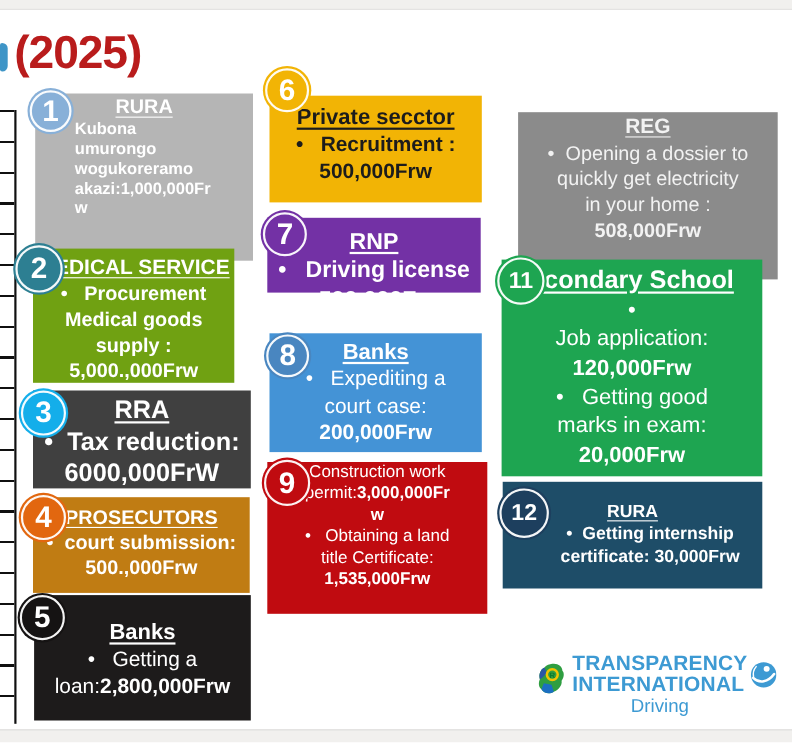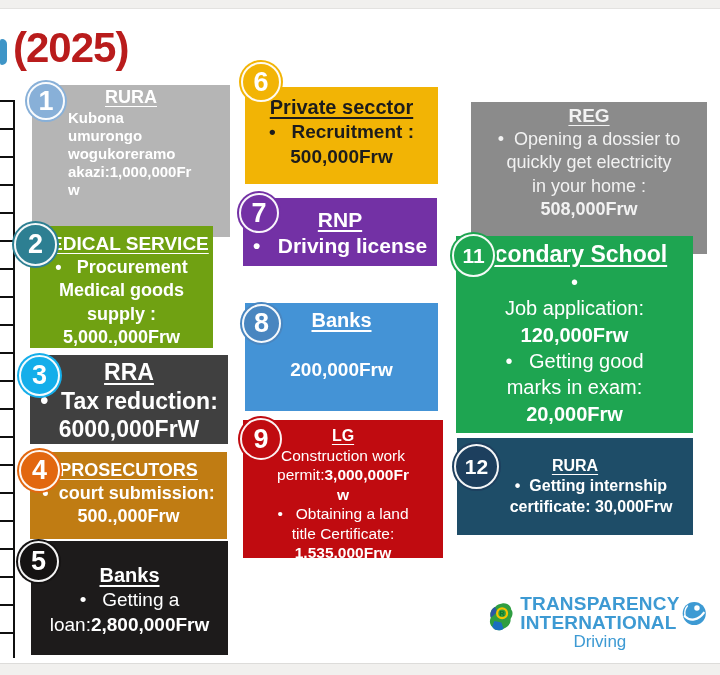--- a/index.html
+++ b/index.html
@@ -170,29 +170,29 @@
     <div class="card-title">RNP</div>
     <div class="card-body"><span class="seg-b">•&nbsp;&nbsp;&nbsp;Driving license
 : 500,000Frw</span></div>
   </div>
   <div class="circle ring pos-n7" style="background: rgb(115, 49, 165);">
     <span class="num">7</span>
   </div>
 
   <div class="card pos-c8" style="background: rgb(68, 147, 214); color: rgb(255, 255, 255);">
     <div class="card-title">Banks</div>
-    <div class="card-body"><span class="seg-b">
+    <div class="card-body"><span class="seg-r">•&nbsp;&nbsp;&nbsp;Expediting a
+court case:</span><span class="seg-b">
 200,000Frw</span></div>
   </div>
   <div class="circle ring pos-n8" style="background: rgb(73, 134, 192);">
     <span class="num">8</span>
   </div>
 
   <div class="card pos-c9" style="background: rgb(192, 11, 16); color: rgb(255, 255, 255);">
-    <div class="card-title">LG</div>
     <div class="card-body"><span class="seg-r">Construction work
 permit:</span><span class="seg-b">3,000,000Fr
 w</span><span class="seg-r">
 •&nbsp;&nbsp;&nbsp;Obtaining a land
 title Certificate:</span><span class="seg-b">
 1,535,000Frw</span></div>
   </div>
   <div class="circle ring pos-n9" style="background: rgb(192, 11, 16);">
     <span class="num">9</span>
   </div>

